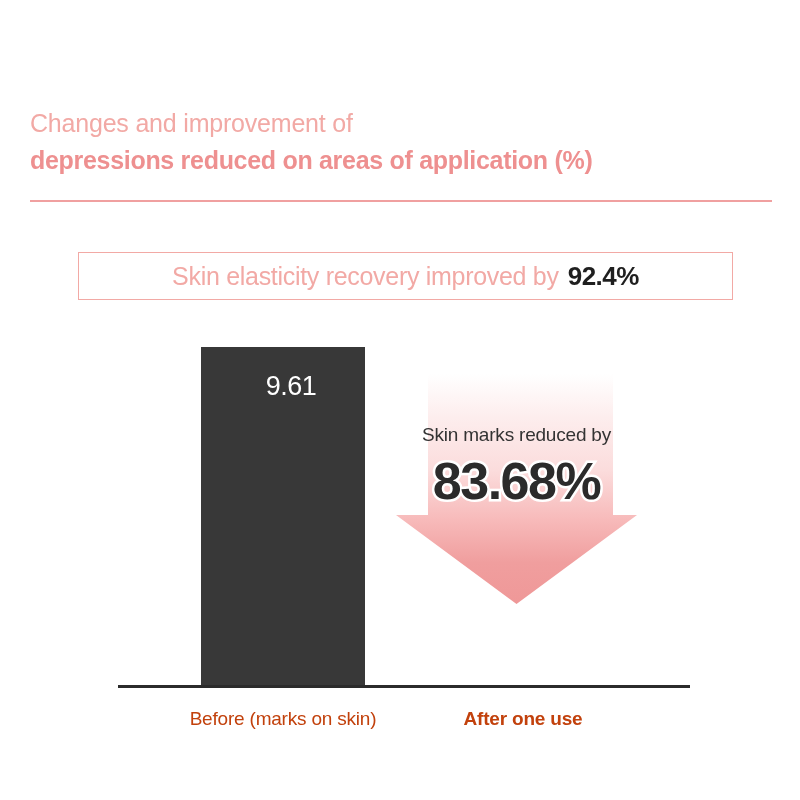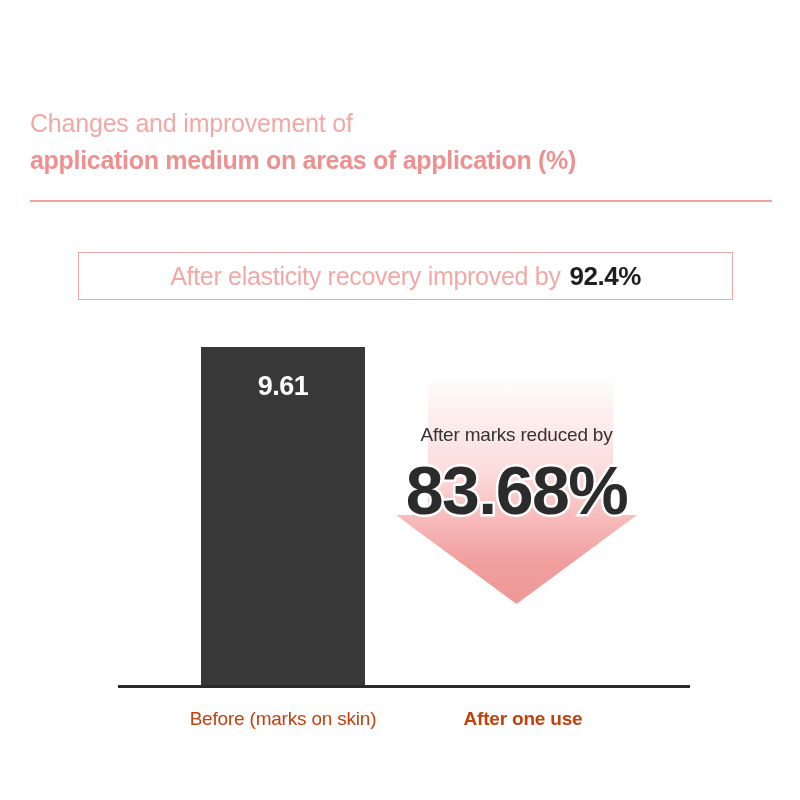--- a/index.html
+++ b/index.html
@@ -113,23 +113,24 @@
     background: #383838;
     box-sizing: border-box;
   }
   .bar-before-value {
     position: absolute;
     left: 0;
     top: 24px;
     width: 100%;
     text-align: center;
     font-size: 27px;
-    font-weight: 700;
+    font-weight: 400;
     color: #ffffff;
     letter-spacing: -0.5px;
+    padding-left: 8px;
   }
 
   
   .bar-after {
     position: absolute;
     left: 440px;
     top: 617px;
     width: 165px;
     height: 61px;
     background: #F59A9A;
@@ -195,42 +196,42 @@
     color: #333333;
     letter-spacing: -0.2px;
     white-space: nowrap;
   }
   .arrow-value {
     position: absolute;
     left: 386px;
     top: 443px;
     width: 261px;
     text-align: center;
-    font-size: 68px;
+    font-size: 52px;
     font-weight: 700;
     color: #2b2b2b;
     letter-spacing: -1.5px;
     white-space: nowrap;
     -webkit-text-stroke: 5px #ffffff;
     paint-order: stroke fill;
   }
 </style>
 </head>
 <body>
 
 <div id="infographic">
 
   <div class="header">
     <div class="title-line-1">Changes and improvement of</div>
-    <div class="title-line-2">application medium on areas of application (%)</div>
+    <div class="title-line-2">depressions reduced on areas of application (%)</div>
   </div>
   <div class="header-rule"></div>
 
   <div class="callout">
-    <span class="callout-text">After elasticity recovery improved by</span>
+    <span class="callout-text">Skin elasticity recovery improved by</span>
     <span class="callout-value">92.4%</span>
   </div>
 
   <div class="chart">
 
     <div class="arrow-wrap">
       <svg viewBox="0 0 241 232" xmlns="http://www.w3.org/2000/svg">
         <defs>
           <linearGradient id="arrowGrad" x1="0" y1="0" x2="0" y2="1">
             <stop offset="0%" stop-color="#ffffff"></stop>
@@ -238,21 +239,21 @@
             <stop offset="42%" stop-color="#fbdcdc"></stop>
             <stop offset="64%" stop-color="#f7b9b9"></stop>
             <stop offset="82%" stop-color="#f09e9e"></stop>
             <stop offset="100%" stop-color="#ef9898"></stop>
           </linearGradient>
         </defs>
         <path d="M32 0 H217 V141 H241 L120.5 230 L0 141 H32 Z" fill="url(#arrowGrad)"></path>
       </svg>
     </div>
 
-    <div class="arrow-caption">After marks reduced by</div>
+    <div class="arrow-caption">Skin marks reduced by</div>
     <div class="arrow-value">83.68%</div>
 
     <div class="bar-before">
       <div class="bar-before-value">9.61</div>
     </div>
 
 
     <div class="baseline"></div>
 
     <div class="axis-label axis-label-before">Before (marks on skin)</div>

